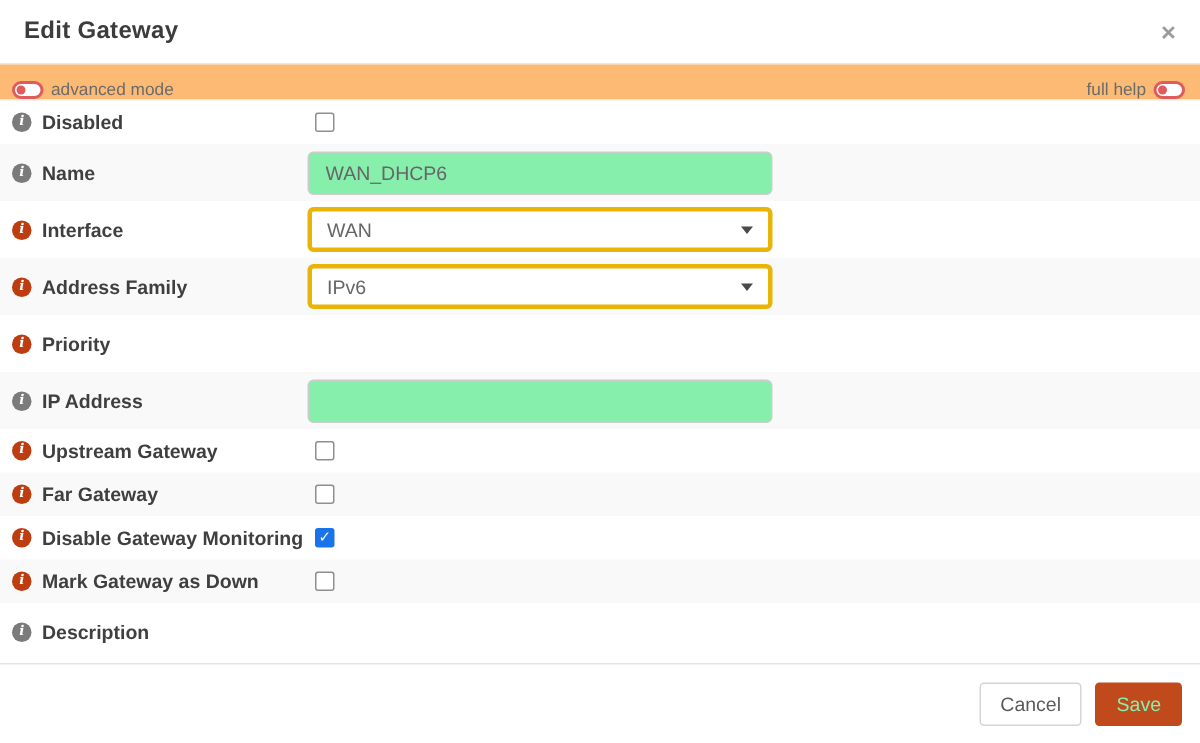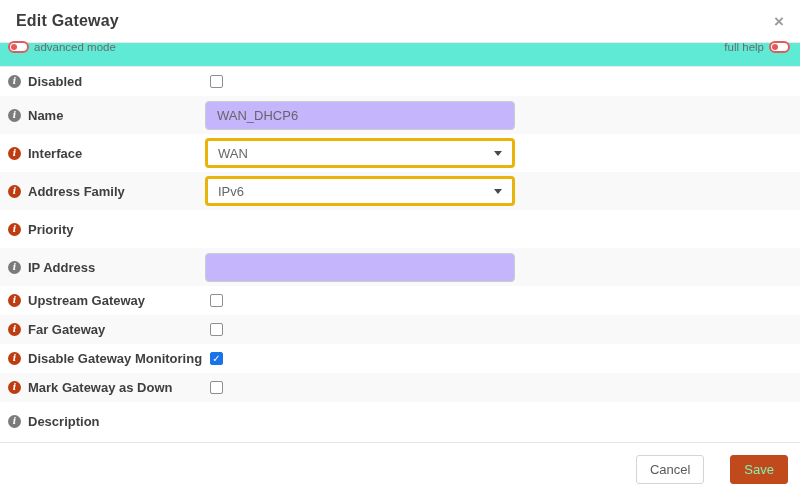--- a/index.html
+++ b/index.html
@@ -7,22 +7,22 @@
     font-family:"Liberation Sans","DejaVu Sans",sans-serif; }
   .modal { width:800px; height:495px; background:#fff; display:flex; flex-direction:column; overflow:hidden; }
 
   
   .modal-header { height:43px; flex:0 0 43px; display:flex; align-items:center;
     justify-content:space-between; padding:0 16px; border-bottom:1px solid #e9e9e9; }
   .modal-title { font-size:16px; font-weight:bold; color:#3c3c3c; letter-spacing:.2px; }
   .close-icon { color:#9b9b9b; font-size:17px; font-weight:bold; cursor:pointer; line-height:1; }
 
   
-  .help-bar { height:24px; flex:0 0 24px; background:#5eead4; display:flex; align-items:center;
-    justify-content:space-between; padding:0 10px 16px 8px; border-bottom:1px solid #ececec;
+  .help-bar { height:24px; flex:0 0 24px; background:#fdba74; display:flex; align-items:flex-end;
+    justify-content:space-between; padding:0 10px 0 8px; border-bottom:1px solid #ececec;
     font-size:11.5px; color:#6b6b6b; }
   .help-toggle { display:flex; align-items:center; gap:5px; cursor:pointer; }
   .toggle-icon { width:21px; height:12px; border:2px solid var(--toggle_red); border-radius:8px;
     position:relative; display:inline-block; background:#fff; }
   .toggle-icon::after { content:""; position:absolute; left:1px; top:1px; width:6px; height:6px;
     border-radius:50%; background:var(--toggle_red); }
 
   
   .form-body { flex:1 1 auto; }
   .form-row { display:flex; align-items:center; padding-left:8px; background:#fff; }
@@ -32,38 +32,38 @@
   .row-label { width:197px; flex:0 0 197px; display:flex; align-items:center; gap:7px;
     font-size:13px; font-weight:bold; color:#3f3f3f; }
   .info-icon { width:13px; height:13px; flex:0 0 13px; border-radius:50%; color:#fff;
     font-size:9px; font-weight:bold; font-style:italic; display:flex; align-items:center;
     justify-content:center; font-family:"DejaVu Serif",serif; line-height:1; }
   .info-icon.gray { background:#7b7b7b; }
   .info-icon.red  { background:var(--info_red); }
   .row-control { flex:1; display:flex; align-items:center; }
 
   .text-input { width:310px; height:29px; border:1px solid #ccc; border-radius:4px;
-    padding:0 11px; font-size:13px; color:#666; background:#c4b5fd;
+    padding:0 11px; font-size:13px; color:#666; background:#86efac;
     font-family:"Liberation Sans","DejaVu Sans",sans-serif; outline:none; }
   .select-box { width:310px; height:30px; border:3px solid #eab308; border-radius:4px;
     background:#fff; display:flex; align-items:center; justify-content:space-between;
     padding:0 10px; font-size:13px; color:#666; cursor:pointer; }
   .chevron-down-icon { width:0; height:0; border-left:4px solid transparent;
     border-right:4px solid transparent; border-top:5px solid #4a4a4a; }
 
   .checkbox { width:13px; height:13px; border:1px solid #8f8f8f; border-radius:2px;
     background:#fff; margin-left:5px; display:flex; align-items:center; justify-content:center;
     cursor:pointer; font-size:10px; color:#fff; line-height:1; }
   .checkbox .check-glyph { display:none; font-weight:bold; }
   .checkbox.checked { background:var(--checkbox_blue); border-color:var(--checkbox_blue); }
   .checkbox.checked .check-glyph { display:block; }
 
   
   .modal-footer { flex:0 0 53px; border-top:1px solid #e5e5e5; display:flex; align-items:center;
-    justify-content:flex-end; gap:26px; padding:0 12px; background:#fff; }
+    justify-content:flex-end; gap:9px; padding:0 12px; background:#fff; }
   .btn { height:29px; border-radius:3px; font-size:13px; padding:0 13px; cursor:pointer;
     font-family:"Liberation Sans","DejaVu Sans",sans-serif; }
   .btn-cancel { background:#fff; border:1px solid #d4d4d4; color:#5a5a5a; }
   .btn-save { background:var(--accent); border:1px solid var(--accent); color:#86efac; }
 </style>
 </head>
 <body>
 
 <div class="modal">
 

